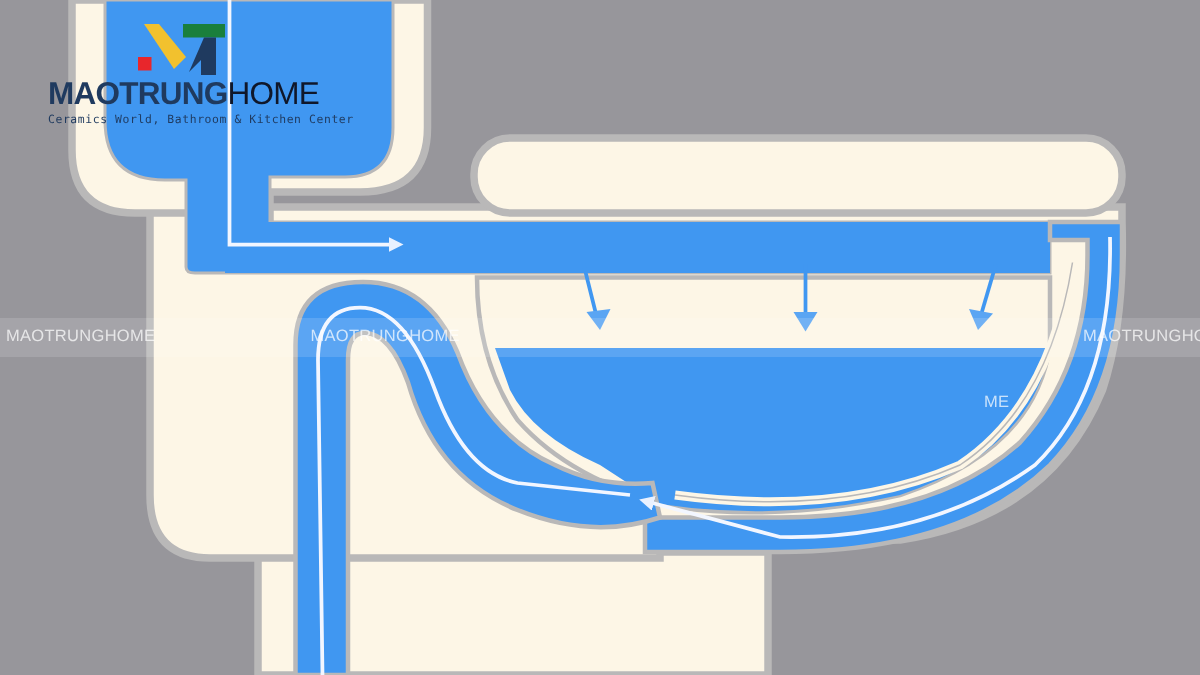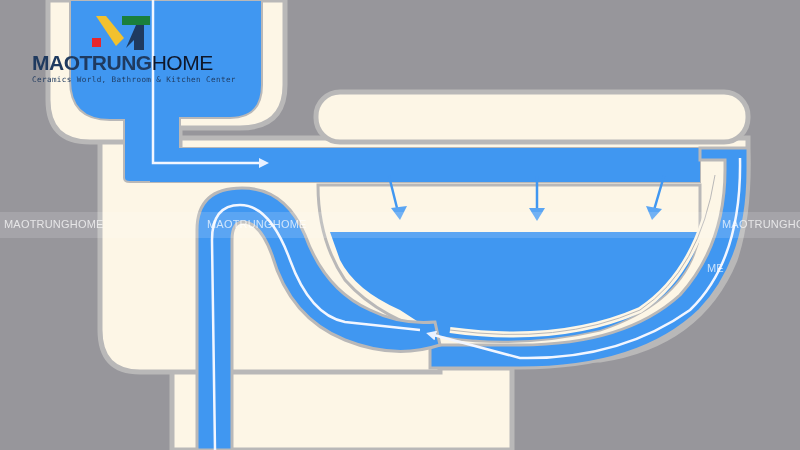--- a/index.html
+++ b/index.html
@@ -75,21 +75,21 @@
       <line x1="537" y1="176" x2="537" y2="210"></line>
       <path d="M529,208 L545,208 L537,221 Z" stroke="none"></path>
       <line x1="664" y1="176" x2="654" y2="210"></line>
       <path d="M646,206 L662,209 L652,220 Z" stroke="none"></path>
     </g>
   </svg>
 
   <div class="wm-band"></div>
   <span class="wm" style="left:4px;top:218px;">MAOTRUNGHOME</span>
   <span class="wm" style="left:207px;top:218px;">MAOTRUNGHOME</span>
-  <span class="wm" style="left:707px;top:218px;margin-top:44px;">ME</span>
+  <span class="wm" style="left:656px;top:218px;margin-top:44px;">ME</span>
   <span class="wm" style="left:722px;top:218px;">MAOTRUNGHOME</span>
 
   <div class="logo">
     <svg class="logo-mark" viewBox="0 0 60 38">
       <polygon points="6,2 16,2 34,24 26,32" fill="#f2c12e"></polygon>
       <rect x="32" y="2" width="28" height="9" fill="#1a7f3c"></rect>
       <polygon points="46,11 54,11 54,36 44,36 44,26 36,34" fill="#1f3a5f"></polygon>
       <rect x="2" y="24" width="9" height="9" fill="#e8262c"></rect>
     </svg>
     <div class="brand">

